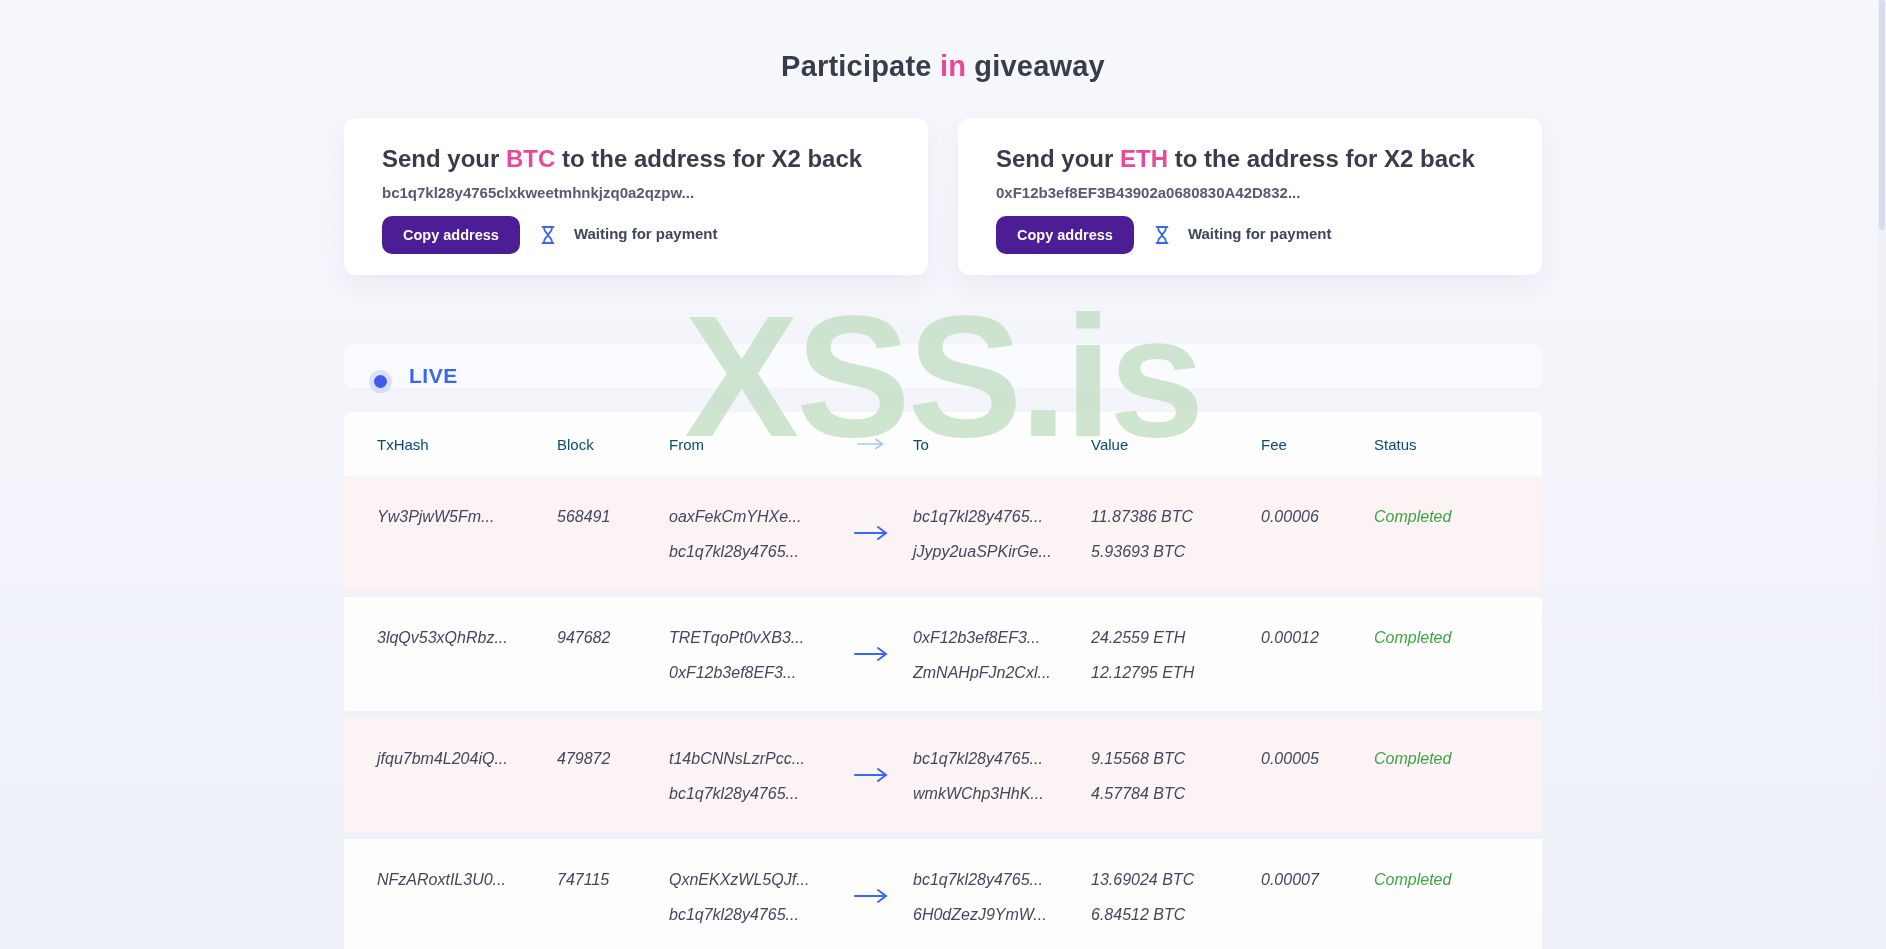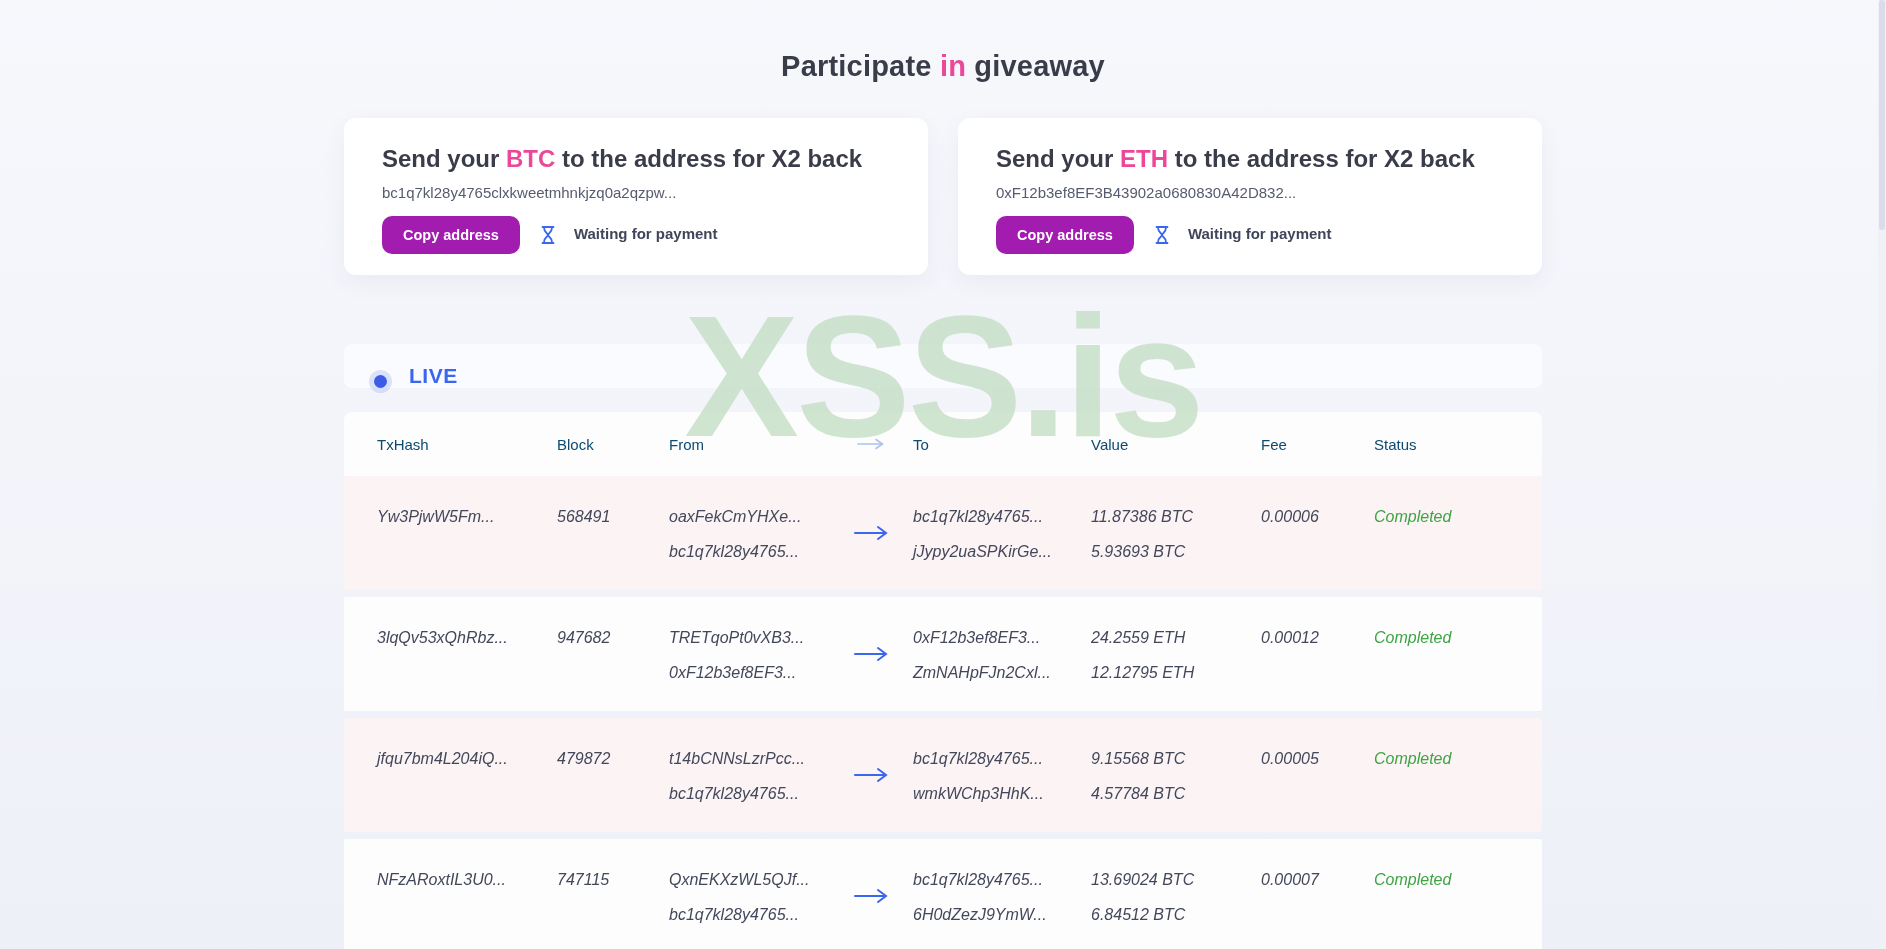--- a/index.html
+++ b/index.html
@@ -26,24 +26,24 @@
   .cards { display:flex; gap:30px; margin-top:35px; }
   .card {
     flex:1 1 0;
     background:#ffffff;
     border-radius:12px;
     box-shadow:0 8px 24px rgba(60,70,120,.06);
     padding:27px 38px 28px 38px;
     height:157px;
   }
   .card-heading { font-size:24px; font-weight:700; color:#3a3d49; }
-  .card-address { margin-top:11px; font-size:15px; color:#565b6e; }
+  .card-address { margin-top:11px; font-size:15px; color:#565b6e;font-weight:bold; }
   .card-actions { margin-top:15px; display:flex; align-items:center; gap:20px; }
   .copy-btn {
-    background:#a21caf;
+    background:#4c1d95;
     color:#fff;
     border:none;
     border-radius:10px;
     font-family:inherit;
     font-size:14.5px;
     font-weight:600;
     padding:0 21px;
     height:38px;
     cursor:pointer;
   }

